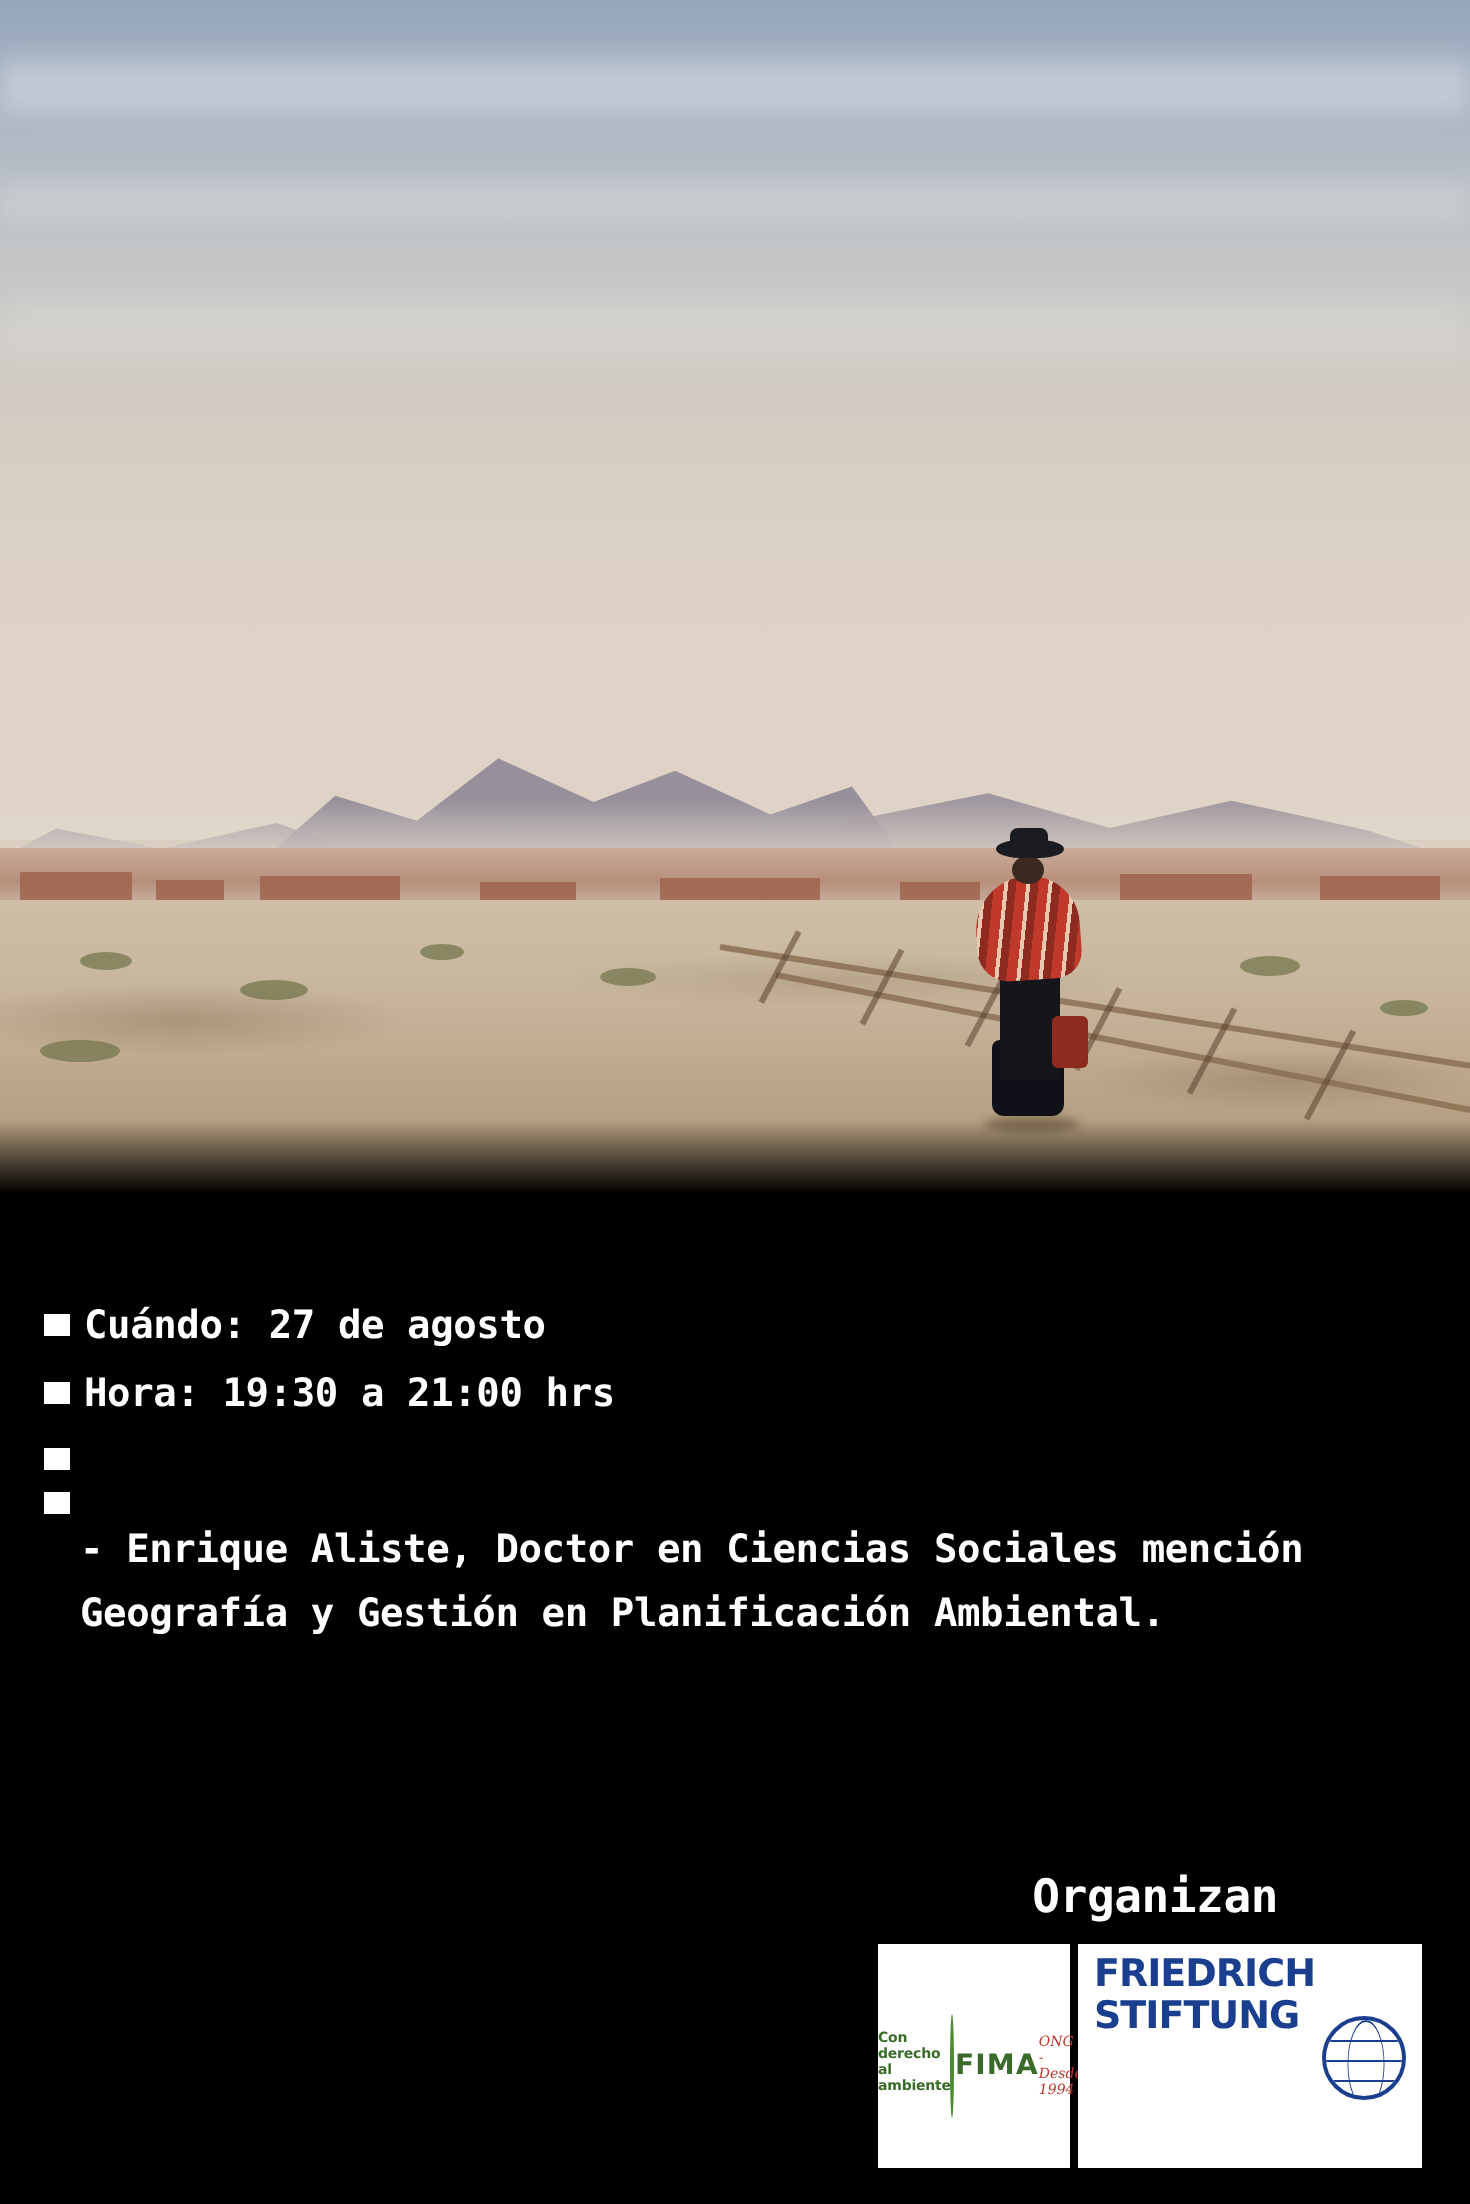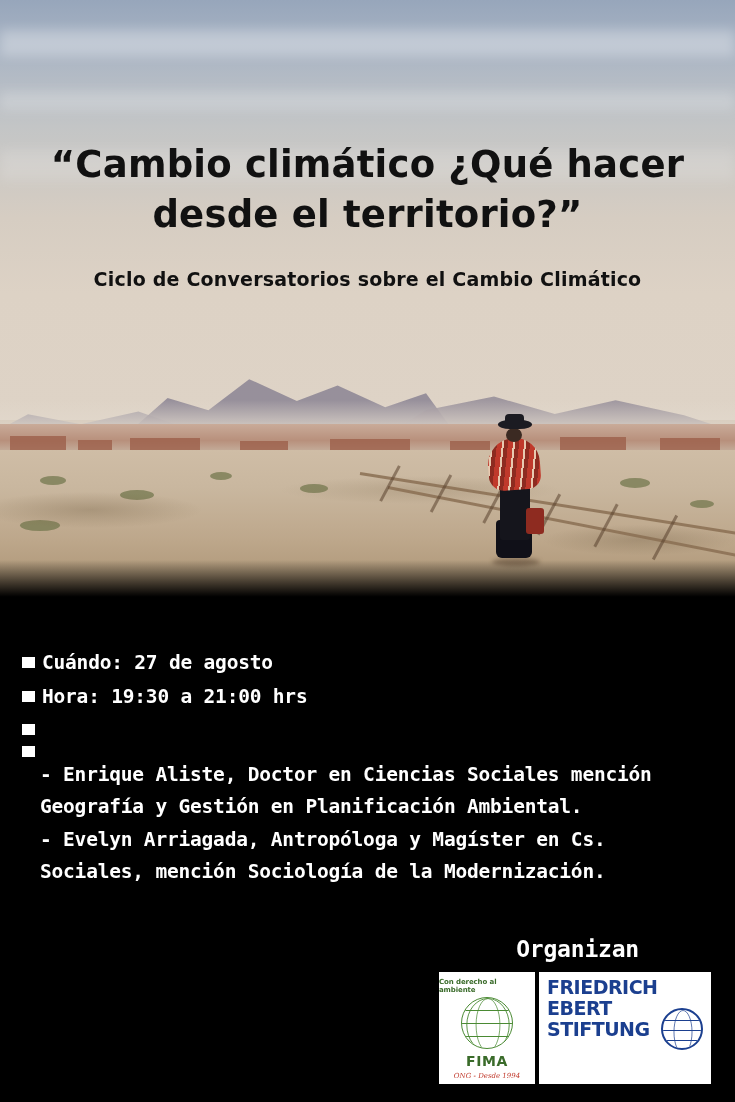--- a/index.html
+++ b/index.html
@@ -199,21 +199,21 @@
     position: absolute;
     right: 24px; top: 972px;
     display: flex;
     align-items: stretch;
     gap: 4px;
   }
   .logo-fima {
     width: 96px; height: 112px;
     background: #fff;
     position: relative;
-    display: flex; flex-direction: column;
+    display: flex; flex-direction: row;
     align-items: center; justify-content: flex-start;
     padding-top: 6px;
   }
   .fima-top {
     font-family: "DejaVu Sans", sans-serif;
     font-size: 7px;
     color: #3a6b2a;
     font-weight: 700;
     letter-spacing: -0.1px;
   }
@@ -334,66 +334,57 @@
       <div class="body"></div>
       <div class="bag"></div>
       <div class="shawl"></div>
       <div class="head"></div>
       <div class="hat-top"></div>
       <div class="hat"></div>
     </div>
 
     <div class="photo-fade"></div>
 
-    <div class="title-wrap">
-      <div class="title">
-        <div>“Cambio climático ¿Qué hacer</div>
-        <div>desde el territorio?”</div>
-      </div>
-      <div class="subtitle">Ciclo de Conversatorios sobre el Cambio Climático</div>
-    </div>
   </div>
 
   <div class="details">
     <div class="line">
       <span class="bullet"></span>
       <span>Cuándo: 27 de agosto</span>
     </div>
     <div class="line">
       <span class="bullet"></span>
       <span>Hora: 19:30 a 21:00 hrs</span>
     </div>
     <div class="line">
       <span class="bullet"></span>
     </div>
     <div class="line">
       <span class="bullet"></span>
     </div>
     <div class="sub-para">- Enrique Aliste, Doctor en Ciencias Sociales mención Geografía y Gestión en Planificación Ambiental.</div>
-    <div class="sub-para">- Evelyn Arriagada, Antropóloga y Magíster en Cs. Sociales, mención Sociología de la Modernización.</div>
   </div>
 
   <div class="organizan">Organizan</div>
 
   <div class="logos">
 
     <div class="logo-fima">
       <div class="fima-top">Con derecho al ambiente</div>
       <div class="globe">
         <div class="globe-lat" style="top:12px"></div>
         <div class="globe-lat" style="top:25px"></div>
         <div class="globe-lat" style="top:38px"></div>
       </div>
       <div class="fima-name">FIMA</div>
       <div class="fima-sub">ONG - Desde 1994</div>
     </div>
 
     <div class="logo-fes">
       <span class="fes-line">FRIEDRICH</span>
-      <span class="fes-line">EBERT</span>
       <span class="fes-line">STIFTUNG</span>
       <div class="fes-globe">
         <div class="fes-globe-lat" style="top:10px"></div>
         <div class="fes-globe-lat" style="top:20px"></div>
         <div class="fes-globe-lat" style="top:30px"></div>
       </div>
     </div>
 
   </div>
 

